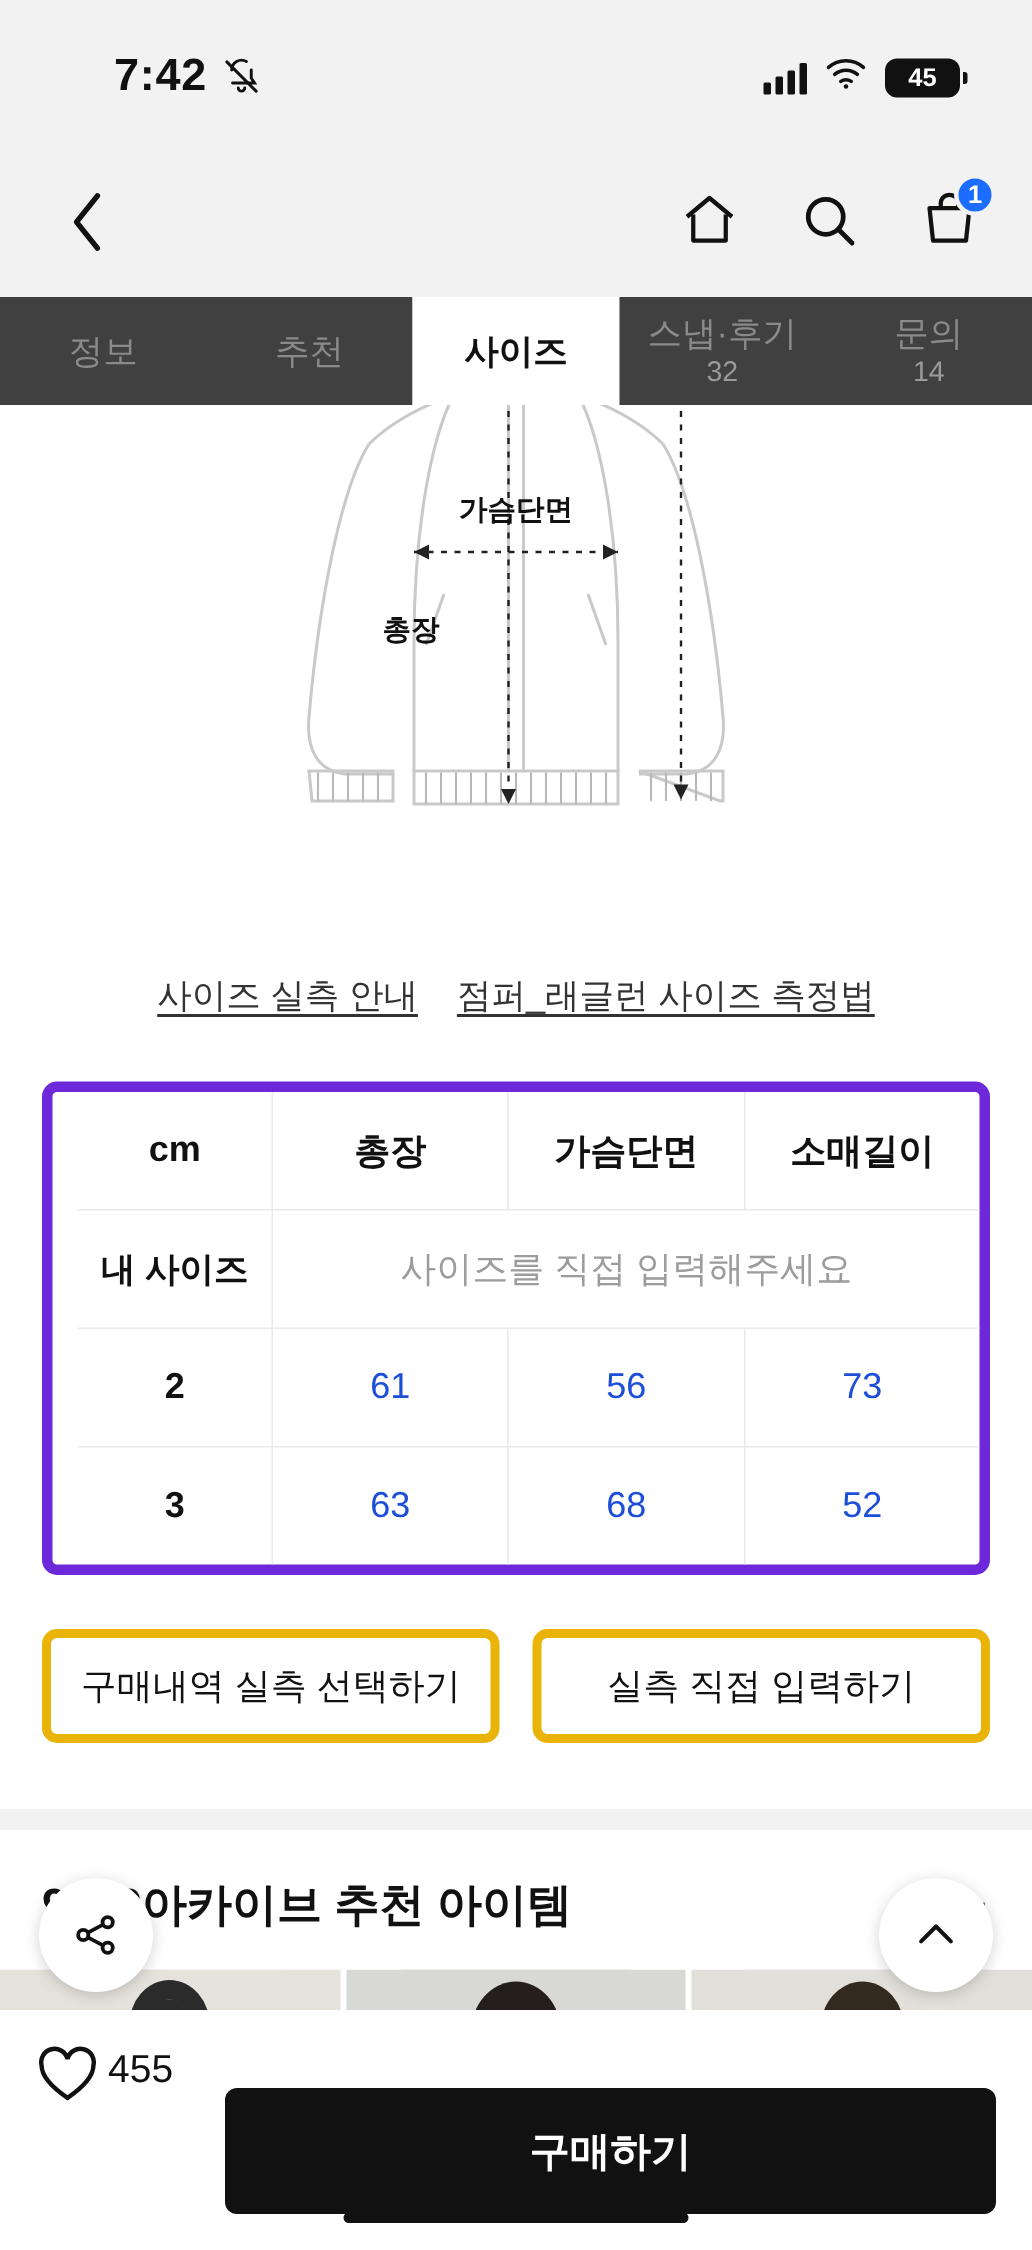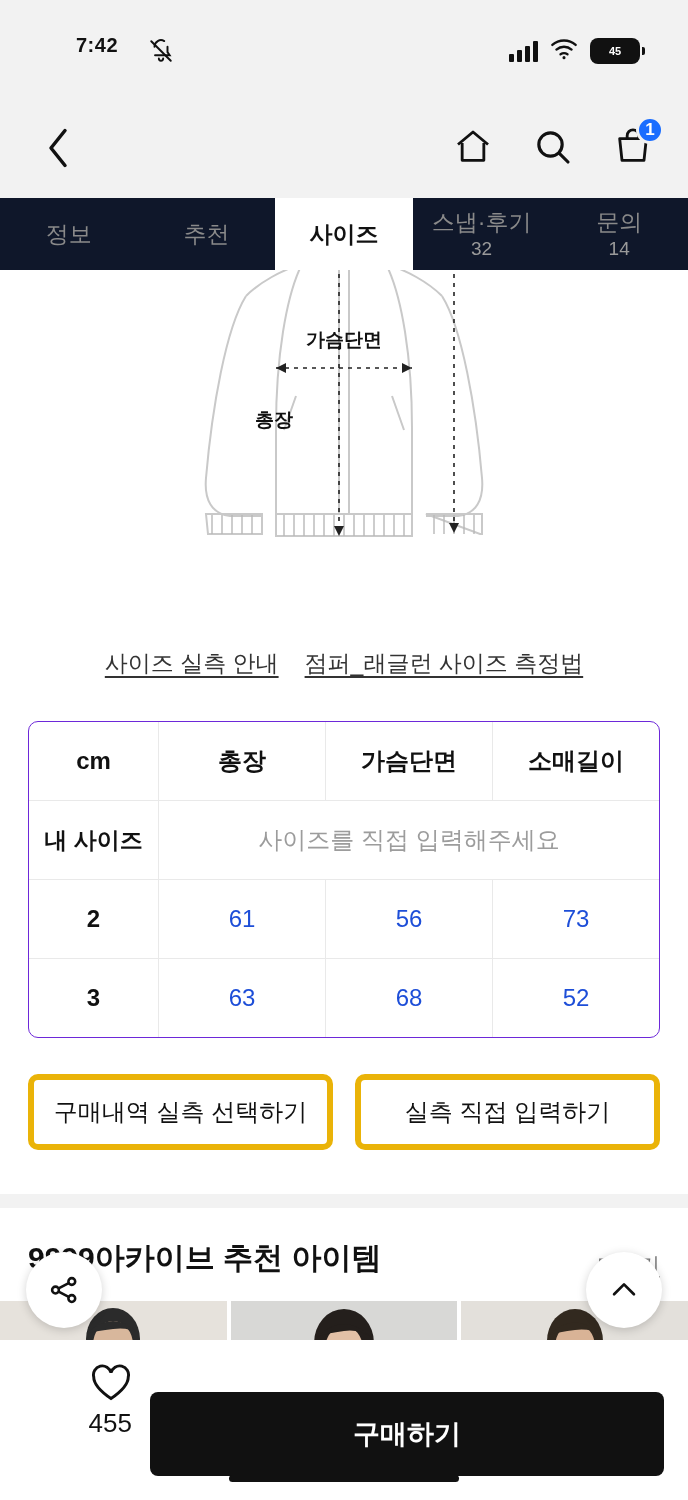--- a/index.html
+++ b/index.html
@@ -17,21 +17,21 @@
 
   
   .statusbar {
     position: relative;
     height: 100px;
     background: #f2f2f2;
   }
   .sb-time {
     position: absolute;
     left: 76px; top: 34px;
-    font-size: 20px;
+    font-size: 30px;
     font-weight: 600;
     color: #111;
     letter-spacing: .5px;
   }
   .sb-bell {
     position: absolute;
     left: 148px; top: 38px;
     width: 26px; height: 26px;
   }
   .sb-right {
@@ -46,21 +46,21 @@
   .signal i:nth-child(3) { height: 16px; }
   .signal i:nth-child(4) { height: 21px; }
   .battery {
     width: 50px; height: 26px;
     background: #111;
     border-radius: 8px;
     display: flex; align-items: center; justify-content: center;
     position: relative;
   }
   .battery span {
-    color: #fff; font-size: 11px; font-weight: 600;
+    color: #fff; font-size: 17px; font-weight: 600;
   }
   .battery:after {
     content: ""; position: absolute; right: -5px; top: 9px;
     width: 3px; height: 8px; background: #111; border-radius: 0 2px 2px 0;
   }
 
   
   .navbar {
     position: relative;
     height: 98px;
@@ -95,21 +95,21 @@
   }
   .tab {
     flex: 1;
     display: flex;
     flex-direction: column;
     align-items: center;
     justify-content: center;
     color: #8a8a8a;
     font-size: 23px;
     line-height: 1.25;
-    background: #0f172a;
+    background: #404040;
   }
   .tab.active {
     background: #ffffff;
     color: #111;
     font-weight: 700;
   }
   .tab .sub { font-size: 19px; color: #9a9a9a; text-align: center; }
 
   
   .content {
@@ -134,23 +134,24 @@
   }
   .links a {
     color: #333;
     text-decoration: underline;
     text-underline-offset: 5px;
   }
 
   
   .table {
     margin: 42px 28px 0 28px;
-    border: 1px solid #6d28d9;
+    border: 7px solid #6d28d9;
     border-radius: 10px;
     overflow: hidden;
+    padding-left: 17px;
   }
   .trow { display: flex; border-bottom: 1px solid #e9e9e9; }
   .trow:last-child { border-bottom: none; }
   .tcell {
     flex: 1;
     height: 78px;
     display: flex; align-items: center; justify-content: center;
     font-size: 24px;
     color: #1d4ed8;
     border-right: 1px solid #e9e9e9;
@@ -232,21 +233,21 @@
     position: absolute;
     left: 0; right: 0; bottom: 0;
     height: 160px;
     background: #fff;
     display: flex;
     align-items: flex-start;
     padding: 12px 24px 0 24px;
   }
   .like {
     width: 108px;
-    display: flex; flex-direction: column; align-items: flex-end; gap: 6px;
+    display: flex; flex-direction: row; align-items: flex-start; gap: 6px;
     padding-top: 12px;
   }
   .like .cnt { font-size: 26px; color: #111; }
   .buy {
     flex: 1;
     height: 84px;
     margin-left: 18px;
     background: #111;
     color: #fff;
     border-radius: 8px;

